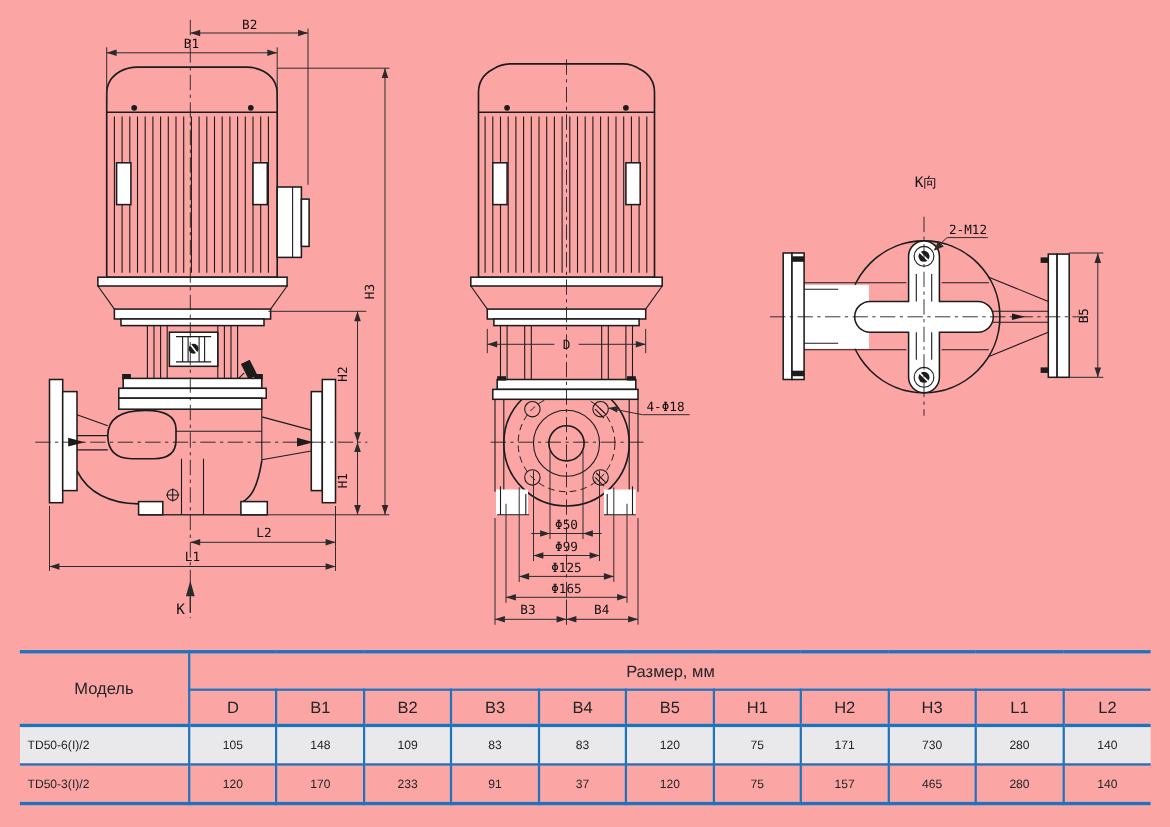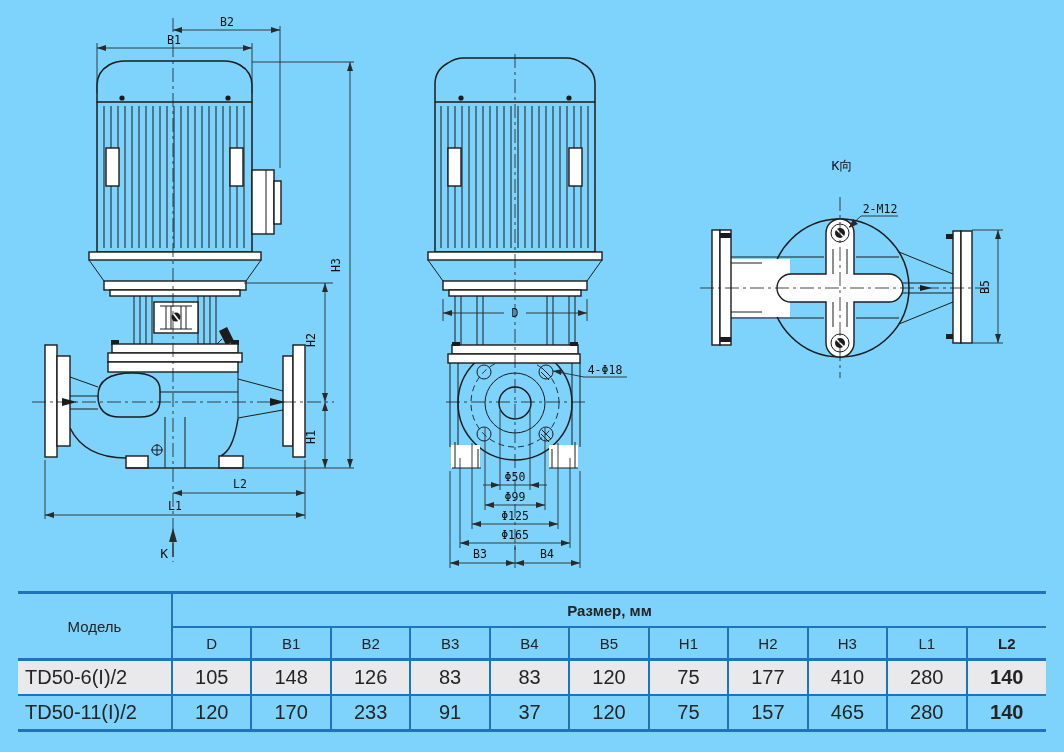--- a/index.html
+++ b/index.html
@@ -2,21 +2,21 @@
 <html style="--table-border: #1d74bd; --row-shaded: #e9e9eb; --line: #1c1c1c; --dim: #2a2a2a;"><head>
 <meta charset="utf-8">
 <style>
   :root{
     --table-border:#1d74bd;
     --row-shaded:#e9e9eb;
     --line:#1c1c1c;
     --dim:#2a2a2a;
   }
   html,body{margin:0;padding:0;background:#fff;}
-  .sheet{position:relative;width:1064px;height:752px;background:#7dd3fc;overflow:hidden;
+  .sheet{position:relative;width:1064px;height:752px;background:#fca5a5;overflow:hidden;
          font-family:"Liberation Sans",sans-serif;}
   .drawing-svg{position:absolute;left:0;top:0;}
 
   
   .ol{fill:none;stroke:var(--line);stroke-width:1.5;stroke-linejoin:round;}
   .tl{fill:none;stroke:var(--line);stroke-width:1;}
   .wht{fill:#fff;stroke:var(--line);stroke-width:1.4;}
   .whtn{fill:#fff;stroke:none;}
   .blk{fill:var(--line);stroke:none;}
   .cl{fill:none;stroke:var(--line);stroke-width:.8;stroke-dasharray:14 4 3 4;}
@@ -27,24 +27,24 @@
   text.lbl{font-family:"DejaVu Sans Mono",monospace;font-size:11.5px;fill:#111;}
   text.lbl-big{font-family:"DejaVu Sans Mono",monospace;font-size:13px;fill:#111;}
 
   
   .dims-table{position:absolute;left:18px;top:591px;width:1028px;border-collapse:collapse;
               table-layout:fixed;border-top:3px solid var(--table-border);
               border-bottom:3px solid var(--table-border);}
   .dims-table td{border:2px solid var(--table-border);text-align:center;color:#242424;
                  padding:0;font-size:15px;white-space:nowrap;overflow:hidden;}
   .dims-table td:first-child{border-left:none;}
-  .dims-table td:last-child{border-right:none;font-weight:bold;}
+  .dims-table td:last-child{border-right:none;}
   .dims-table tr.hrow td{height:32px;}
   .dims-table tr.subhead td{height:30px;border-bottom:3px solid var(--table-border);}
-  .dims-table tr.datarow td{height:33px;font-size:20px;}
+  .dims-table tr.datarow td{height:33px;font-size:11px;}
   .dims-table td.model-h{font-size:15px;border-bottom:3px solid var(--table-border);}
   .dims-table td.model-cell{text-align:left;padding-left:7px;font-size:15px;}
   .dims-table tr.shaded td{background:var(--row-shaded);}
 </style>
 </head>
 <body>
 
 <div class="sheet">
 
   <svg class="drawing-svg" width="1064" height="585" viewBox="0 0 1064 585">
@@ -307,32 +307,32 @@
         <td>H1</td>
         <td>H2</td>
         <td>H3</td>
         <td>L1</td>
         <td>L2</td>
       </tr>
       <tr class="datarow shaded">
         <td class="model-cell">TD50-6(I)/2</td>
         <td>105</td>
         <td>148</td>
-        <td>126</td>
+        <td>109</td>
         <td>83</td>
         <td>83</td>
         <td>120</td>
         <td>75</td>
-        <td>177</td>
-        <td>410</td>
+        <td>171</td>
+        <td>730</td>
         <td>280</td>
         <td>140</td>
       </tr>
       <tr class="datarow">
-        <td class="model-cell">TD50-11(I)/2</td>
+        <td class="model-cell">TD50-3(I)/2</td>
         <td>120</td>
         <td>170</td>
         <td>233</td>
         <td>91</td>
         <td>37</td>
         <td>120</td>
         <td>75</td>
         <td>157</td>
         <td>465</td>
         <td>280</td>

